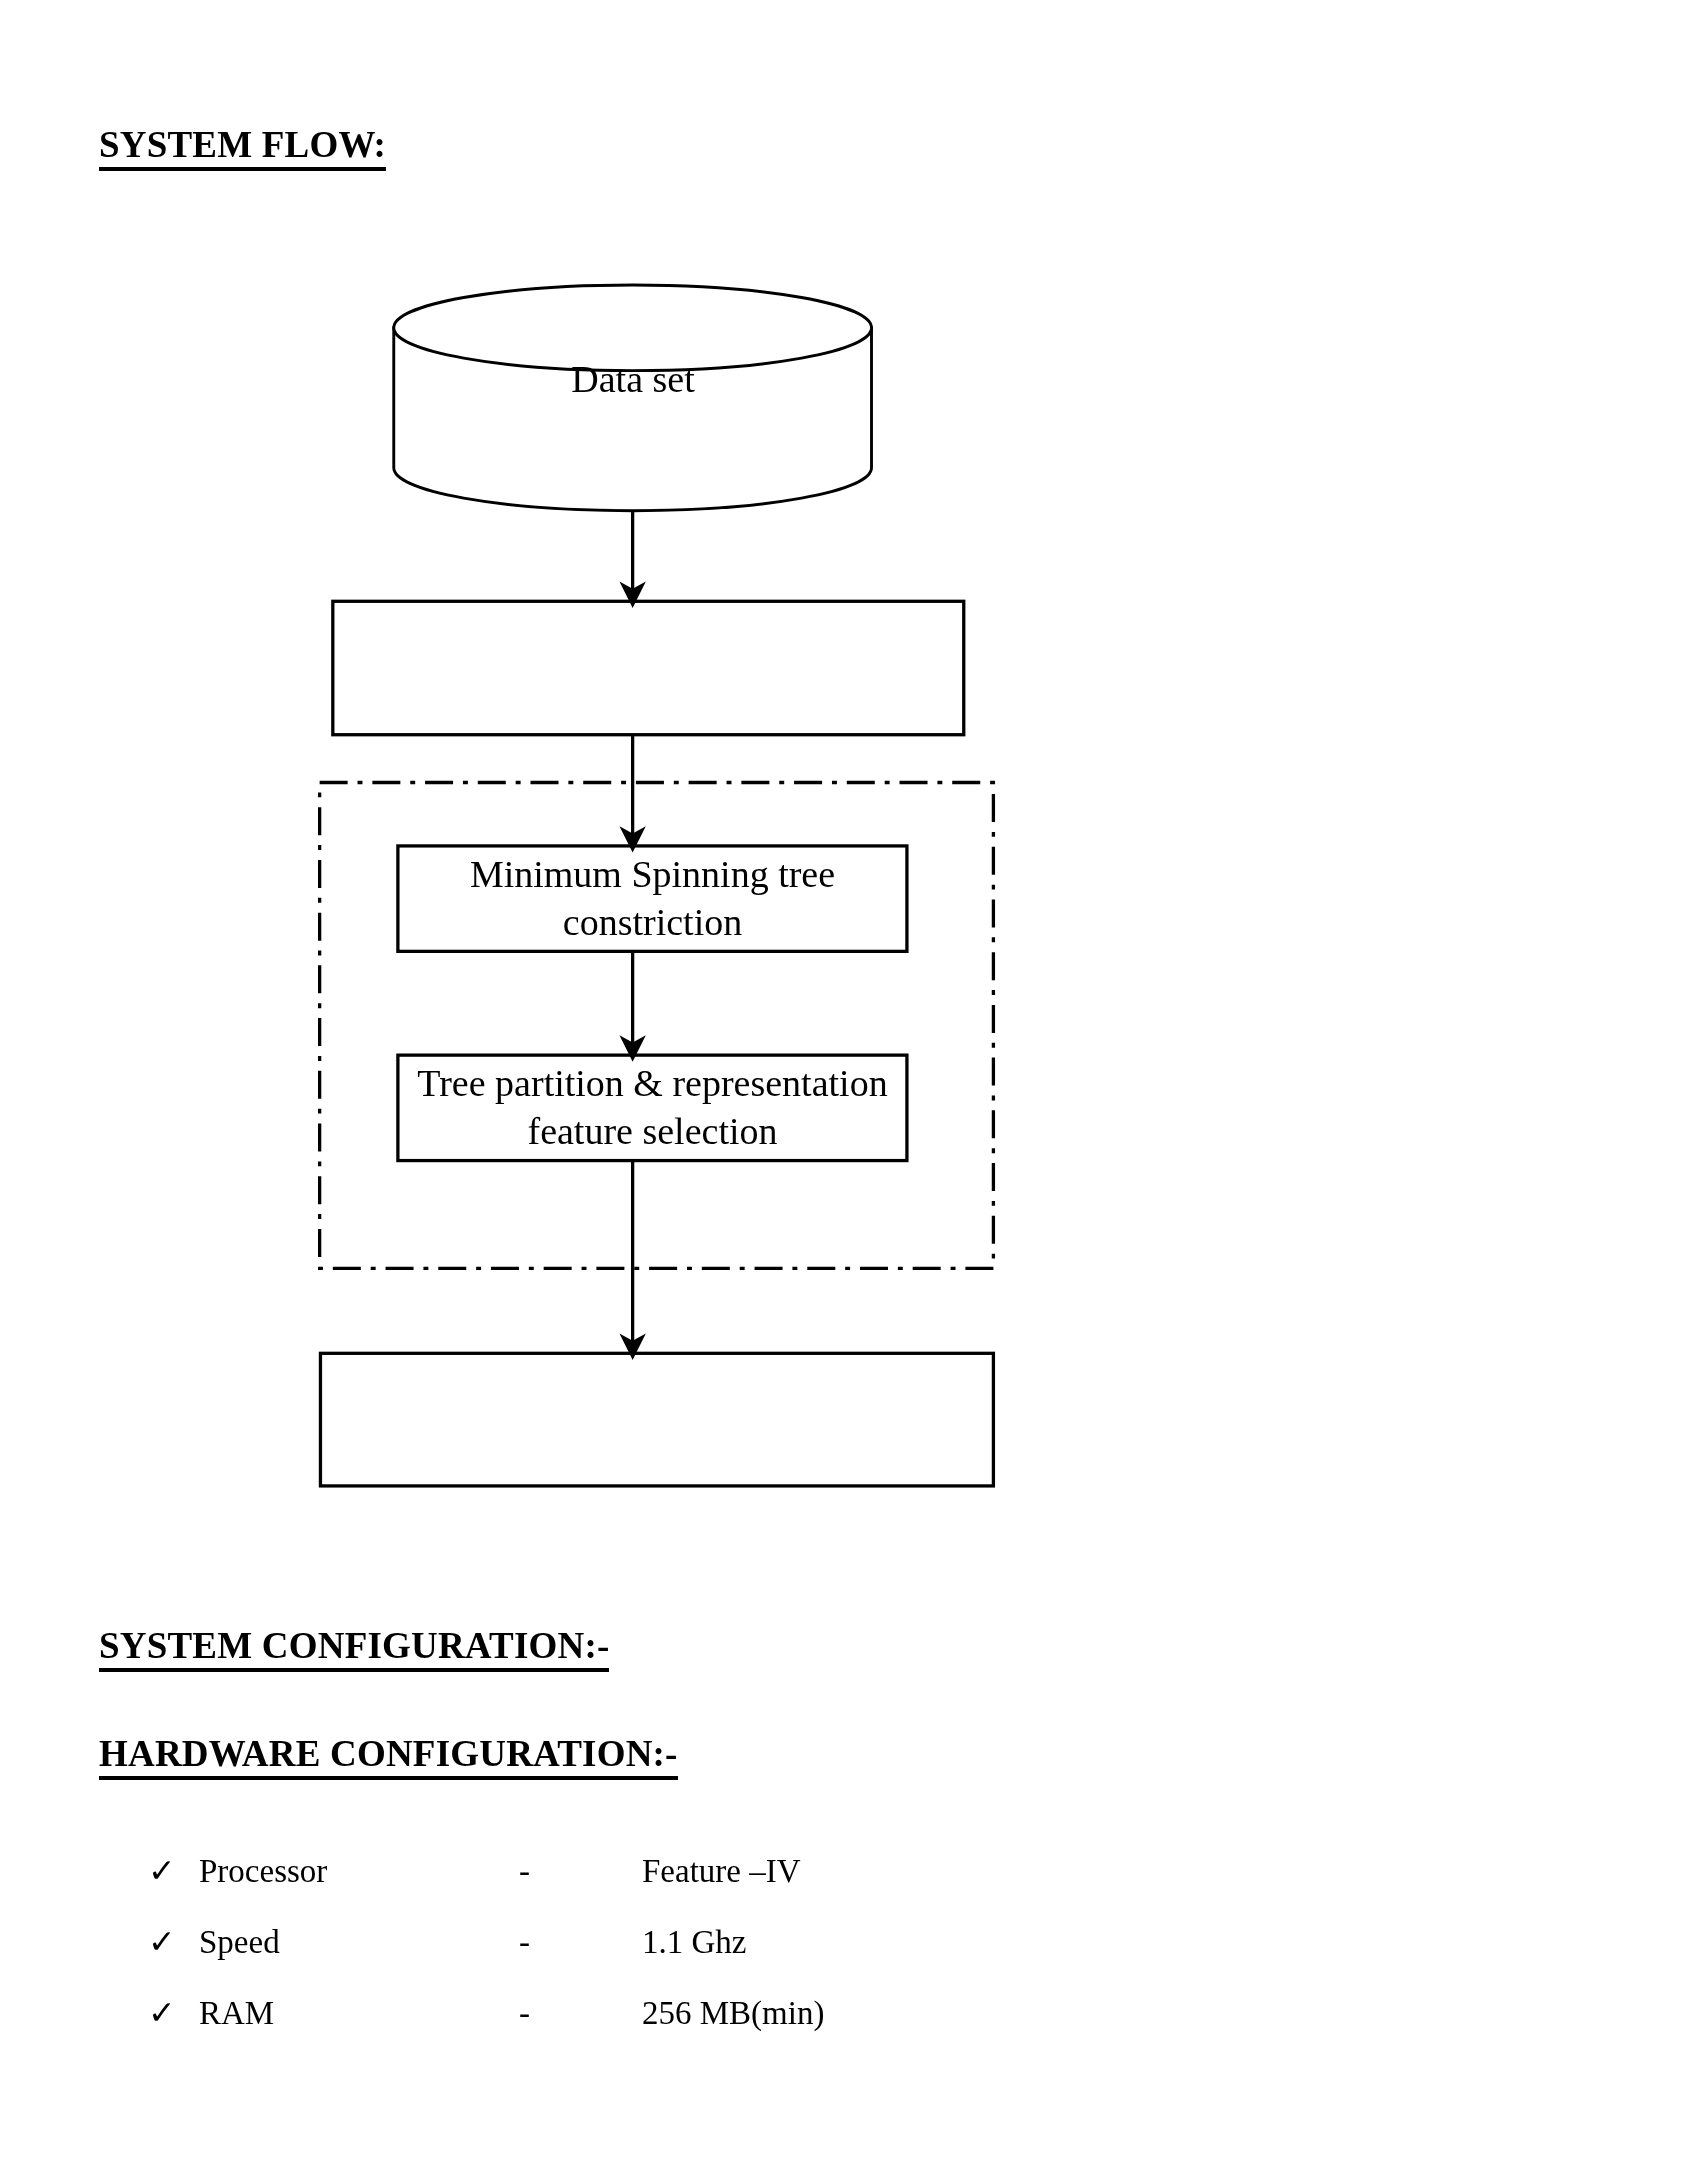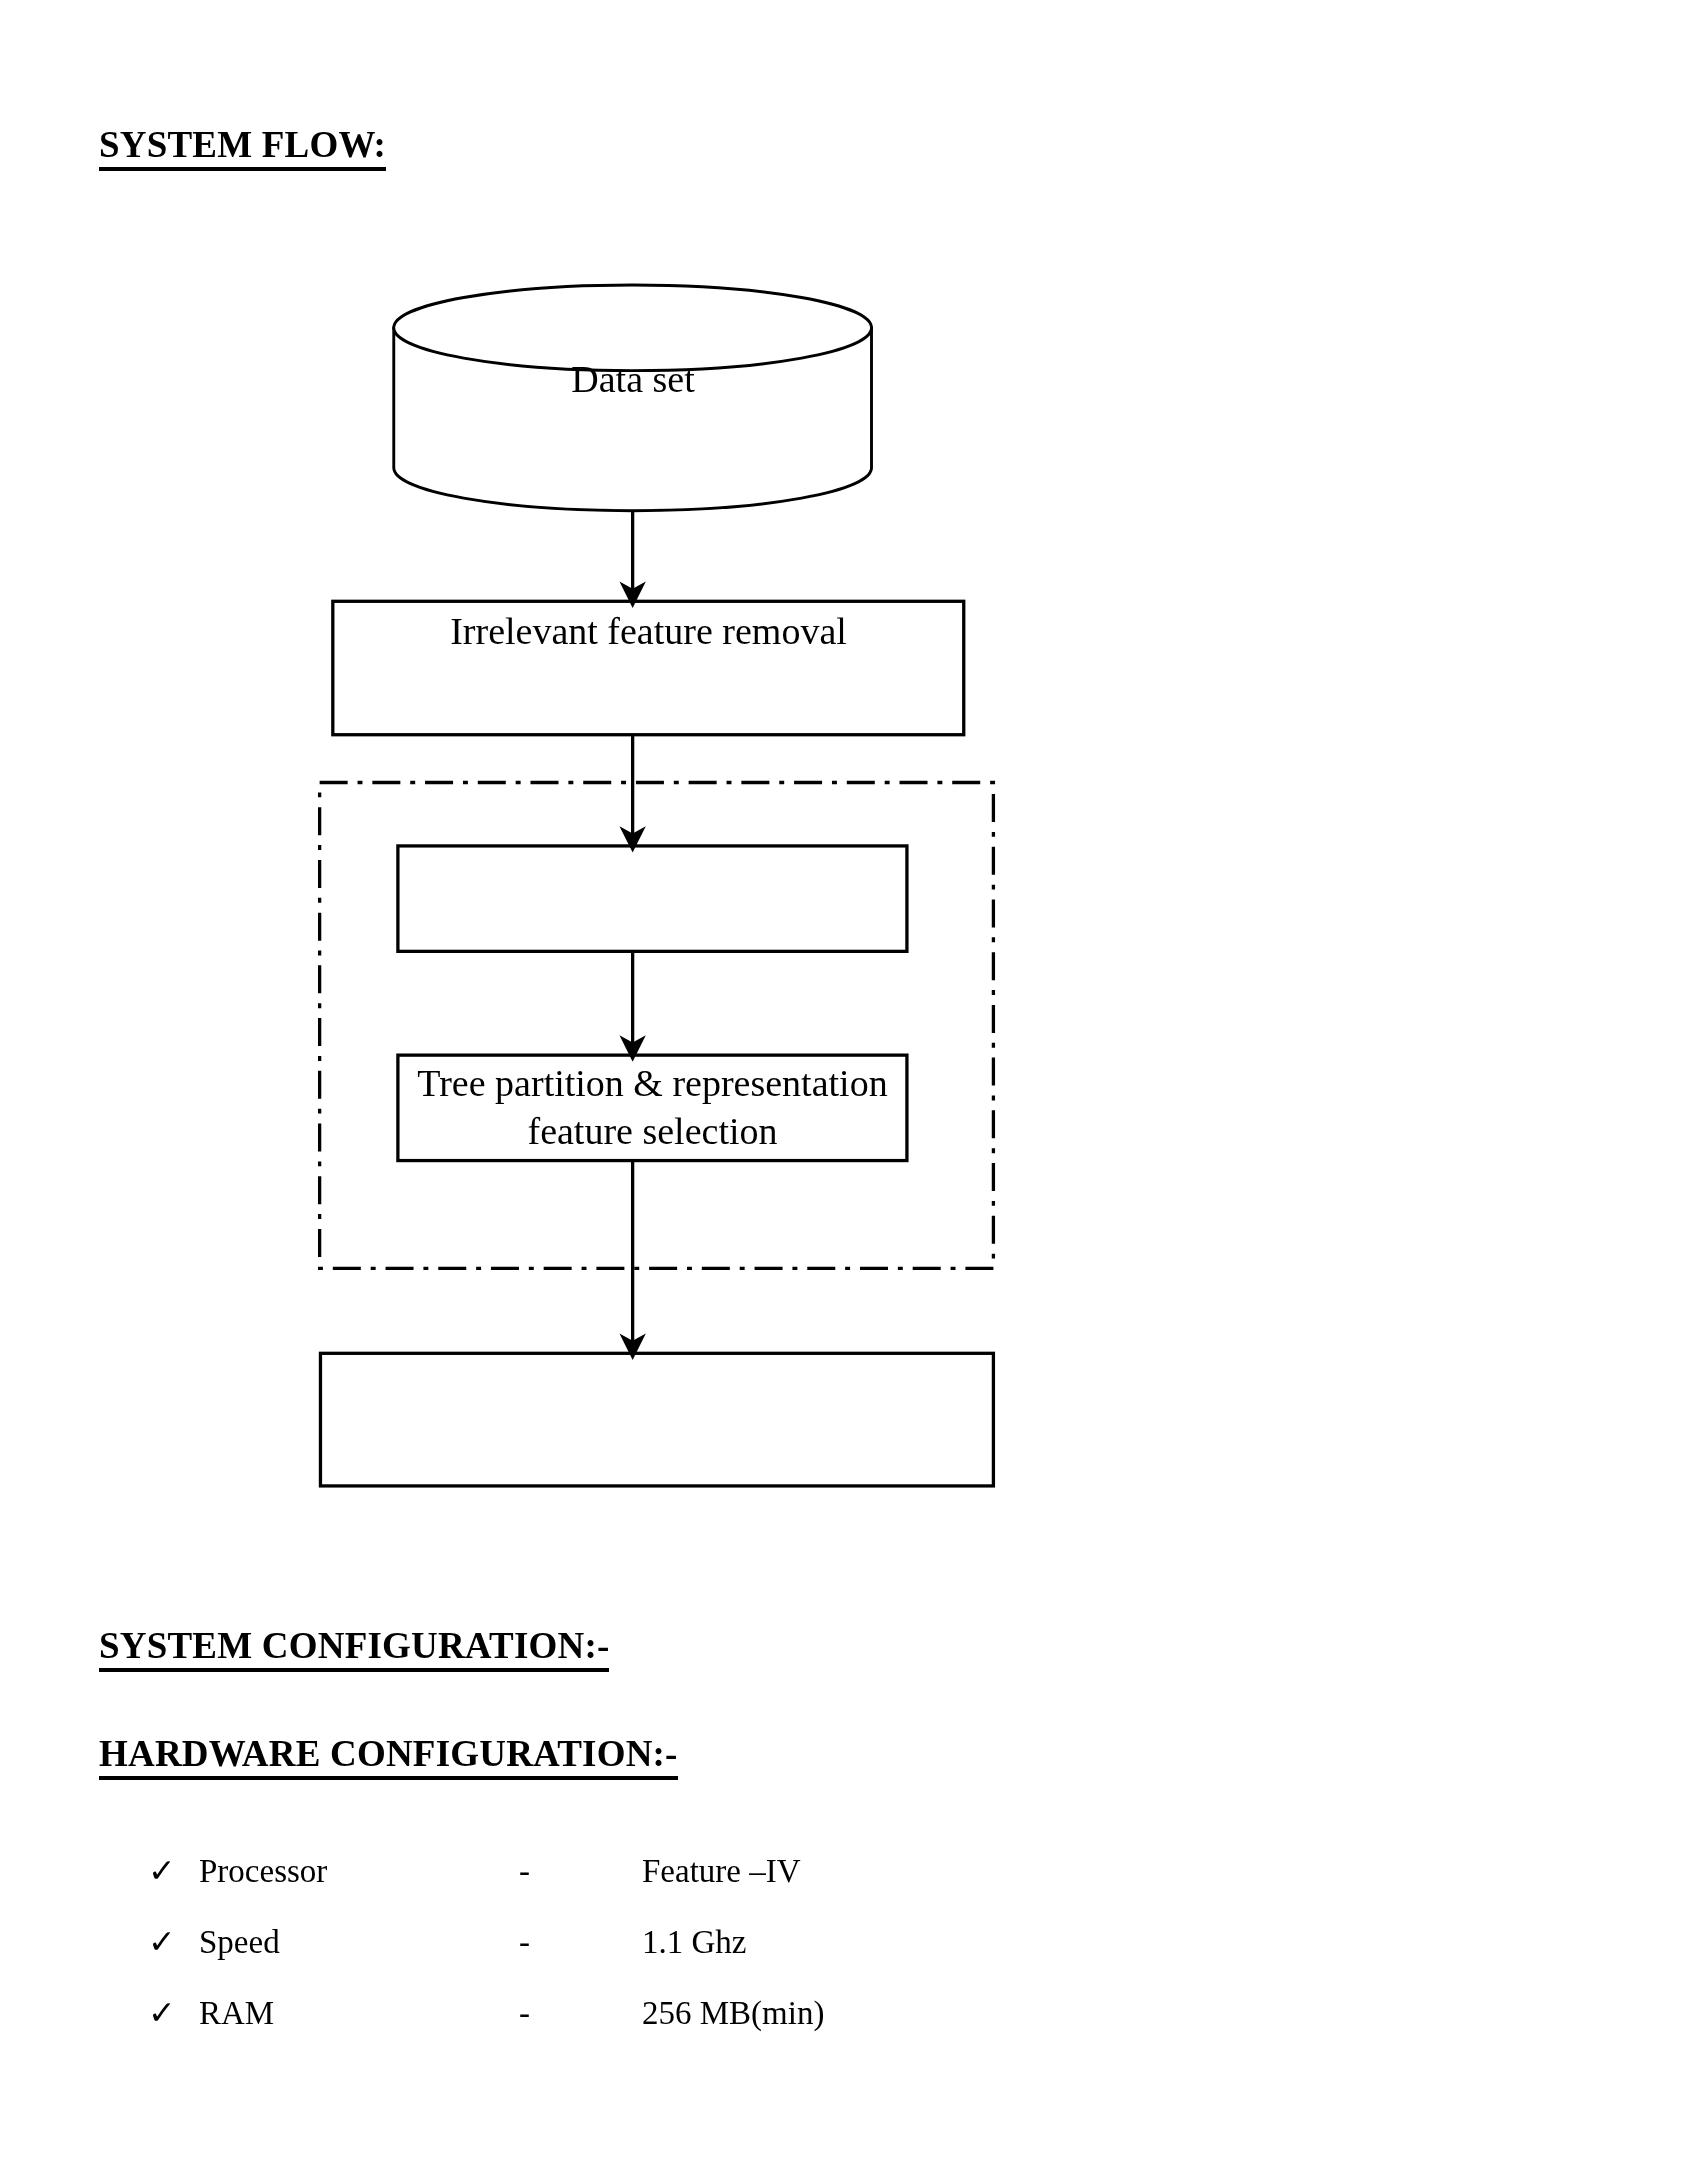--- a/index.html
+++ b/index.html
@@ -134,22 +134,23 @@
       <line x1="768" y1="892" x2="768" y2="1019" stroke="#000" stroke-width="4" marker-end="url(#arrowhead)"></line>
 
       <line x1="768" y1="1155" x2="768" y2="1273" stroke="#000" stroke-width="4" marker-end="url(#arrowhead)"></line>
 
       <line x1="768" y1="1409" x2="768" y2="1635" stroke="#000" stroke-width="4" marker-end="url(#arrowhead)"></line>
     </svg>
   </div>
 
   <div class="node-text" id="text-dataset">Data set</div>
 
-  <div class="node-text" id="text-irrelevant">Irrelevant feature removal</div>
 
+  <div class="node-text" id="text-mst">Minimum Spinning tree
+constriction</div>
 
   <div class="node-text" id="text-treepart">Tree partition &amp; representation
 feature selection</div>
 
 
   <div class="heading" id="heading-system-config">SYSTEM CONFIGURATION:-</div>
 
   <div class="heading" id="heading-hardware-config">HARDWARE CONFIGURATION:-</div>
 
   <div id="hardware-list">

